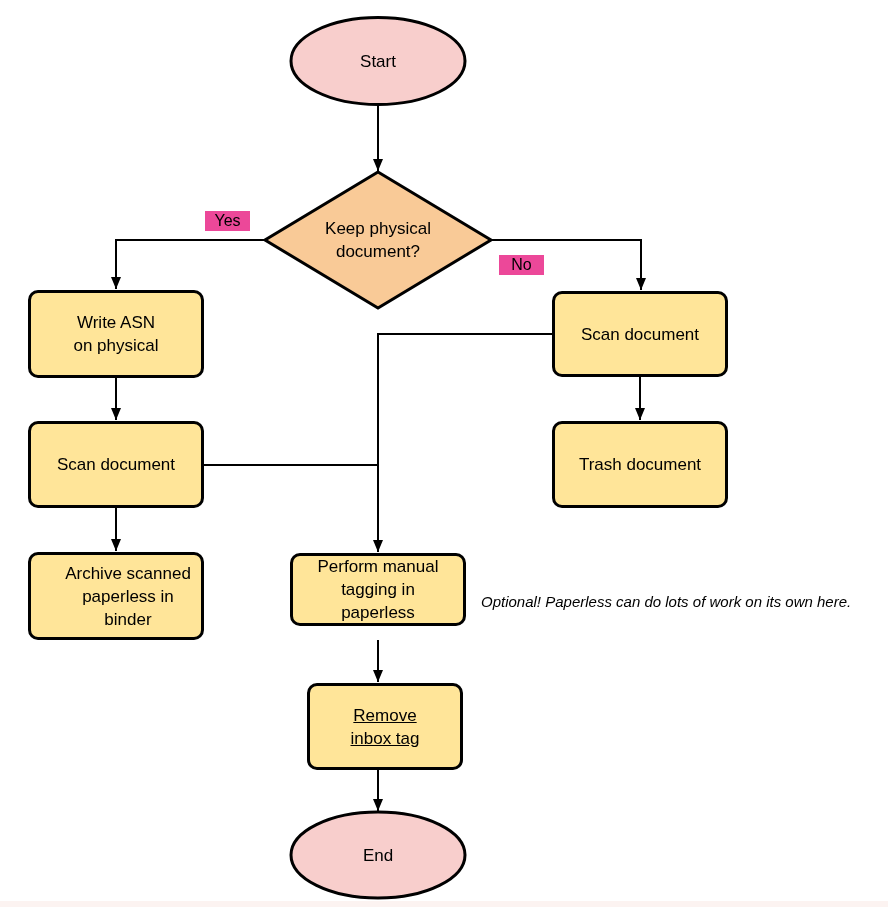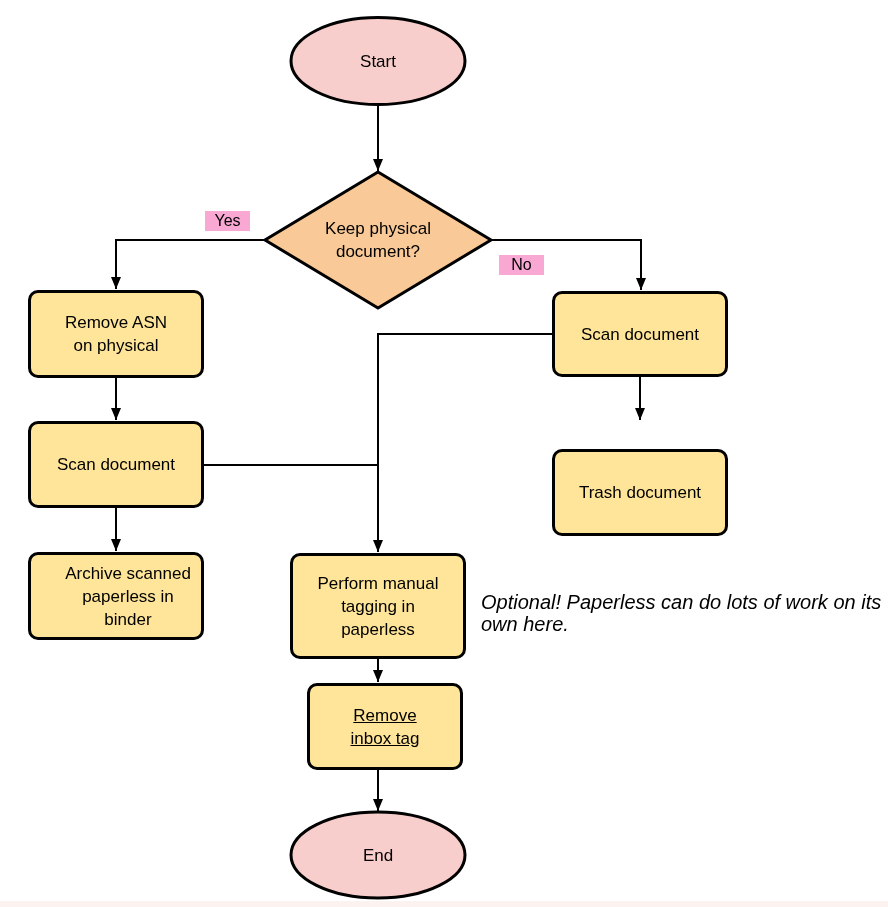--- a/index.html
+++ b/index.html
@@ -38,27 +38,27 @@
     position:absolute;
     display:flex;flex-direction:column;
     align-items:center;justify-content:center;
     font-size:17px;line-height:23px;
     text-align:center;
   }
   .edge-label{
     position:absolute;
     font-size:16px;line-height:20px;
     text-align:center;
-    background:#f9a8d4;
+    background:#ec4899;
     padding:0 2px;
   }
   .note{
     position:absolute;
     left:481px;top:591px;width:402px;
-    font-size:20px;line-height:22px;
+    font-size:15px;line-height:22px;
     font-style:italic;
   }
   .bottom-band{
     position:absolute;
     left:0;top:901px;width:888px;height:6px;
     background:#fcf3f1;
   }
   .line{display:block;}
 </style>
 </head>
@@ -96,43 +96,43 @@
   <div class="shape-label" style="left:268px;top:194px;width:220px;height:92px;">
     <span class="line">Keep physical</span>
     <span class="line">document?</span>
   </div>
 
   <div class="shape-label" style="left:291px;top:812px;width:174px;height:86px;">
     <span class="line">End</span>
   </div>
 
   <div class="node" style="left:28px;top:290px;width:176px;height:88px;">
-    <span class="line">Remove ASN</span>
+    <span class="line">Write ASN</span>
     <span class="line">on physical</span>
   </div>
 
   <div class="node" style="left:28px;top:421px;width:176px;height:87px;">
     <span class="line">Scan document</span>
   </div>
 
   <div class="node" style="left:28px;top:552px;width:176px;height:88px;padding-left:24px;">
     <span class="line">Archive scanned</span>
     <span class="line">paperless in</span>
     <span class="line">binder</span>
   </div>
 
   <div class="node" style="left:552px;top:291px;width:176px;height:86px;">
     <span class="line">Scan document</span>
   </div>
 
-  <div class="node" style="left:552px;top:421px;width:176px;height:87px;margin-top:28px;">
+  <div class="node" style="left:552px;top:421px;width:176px;height:87px;">
     <span class="line">Trash document</span>
   </div>
 
-  <div class="node" style="left:290px;top:553px;width:176px;height:106px;">
+  <div class="node" style="left:290px;top:553px;width:176px;height:73px;">
     <span class="line">Perform manual</span>
     <span class="line">tagging in</span>
     <span class="line">paperless</span>
   </div>
 
   <div class="node" style="left:307px;top:683px;width:156px;height:87px;text-decoration:underline;">
     <span class="line">Remove</span>
     <span class="line">inbox tag</span>
   </div>
 

